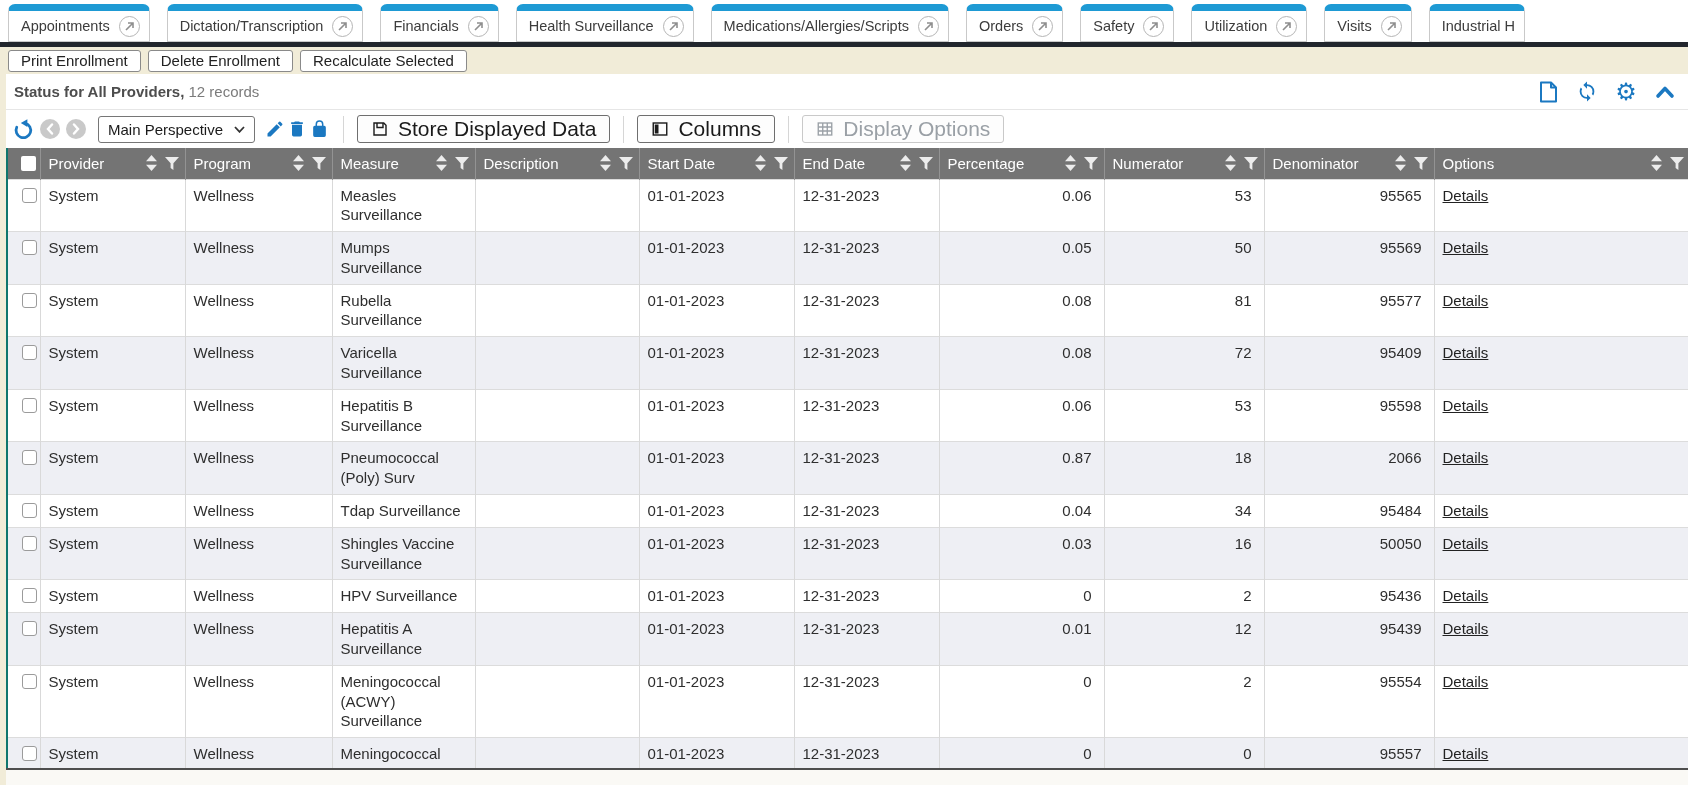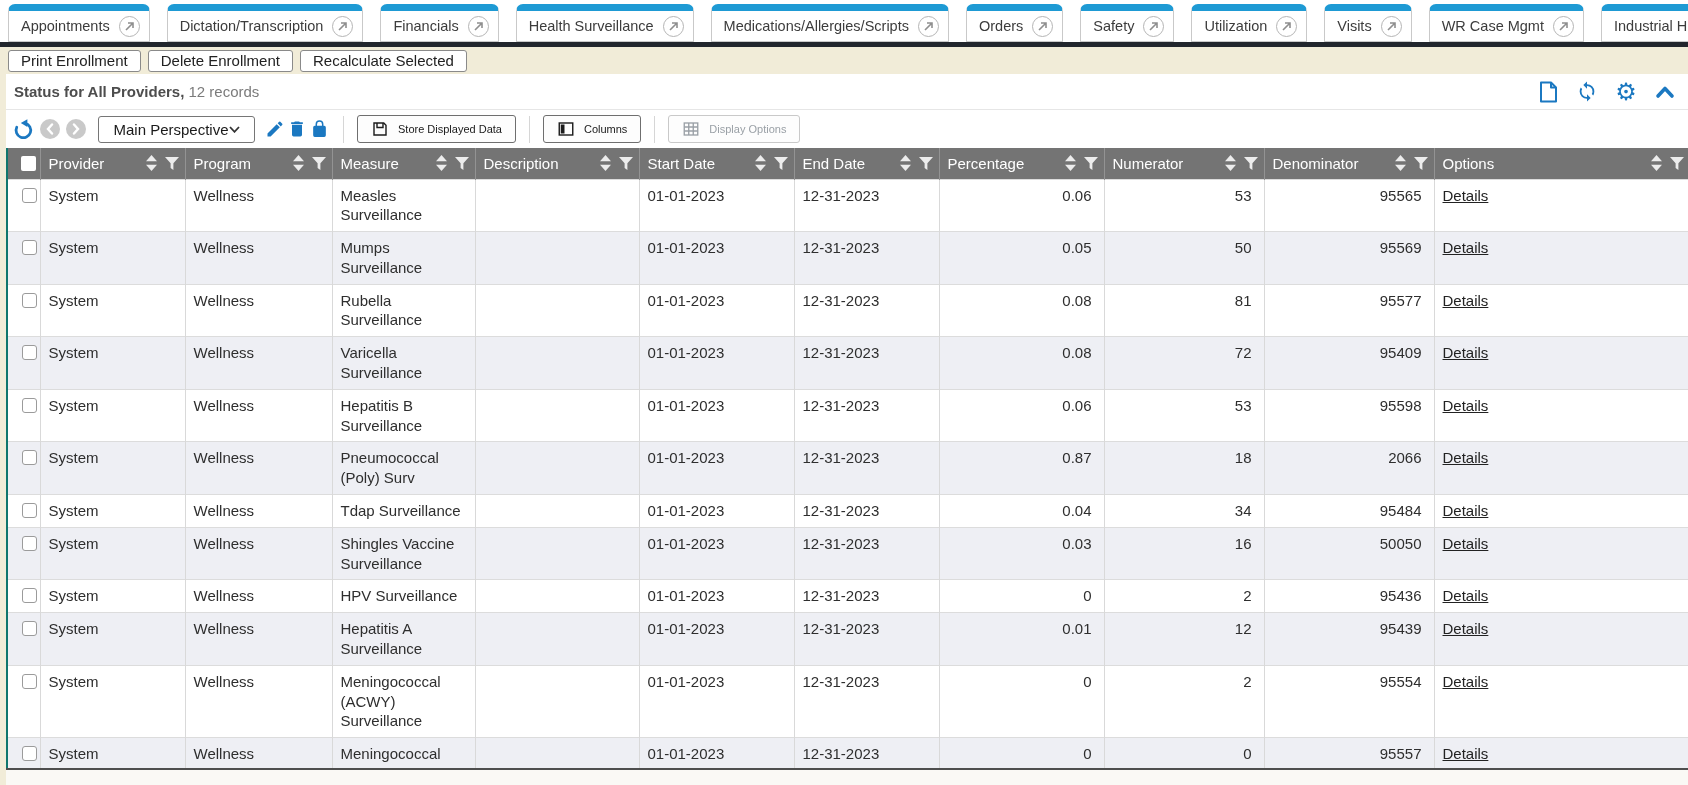--- a/index.html
+++ b/index.html
@@ -33,26 +33,26 @@
   .status-icons { display:flex; align-items:center; gap:17px; }
   .blue-ic { width:22px; height:22px; display:flex; align-items:center; justify-content:center; cursor:pointer; }
   .gear-glyph { font-size:24px; color:#1b78c1; line-height:22px; }
 
   
   .toolrow { height:38px; background:#fff; display:flex; align-items:center; padding-left:12px; }
   .tool-ic { width:22px; height:22px; display:flex; align-items:center; justify-content:center; cursor:pointer; }
   .navcirc { width:20px; height:20px; border-radius:50%; background:#c9c9c9; display:flex;
              align-items:center; justify-content:center; margin-left:6px; cursor:pointer; }
   .persp { margin-left:12px; width:157px; height:27px; border:1px solid #767676; border-radius:3px;
-           background:#fff; display:flex; align-items:center; justify-content:center;
+           background:#fff; display:flex; align-items:center; justify-content:space-between;
            padding:0 9px; font-size:15px; color:#1a1a1a; cursor:pointer; }
   .mini-ic { margin-left:9px; }
   .vsep { width:1px; height:27px; background:#d6d6d6; margin:0 13px; }
   .tool-btn { height:28px; border:1px solid #6f6f6f; border-radius:3px; background:#fdfdfd;
-              display:flex; align-items:center; gap:9px; padding:0 13px; font-size:11px; color:#1a1a1a; cursor:pointer; }
+              display:flex; align-items:center; gap:9px; padding:0 13px; font-size:21px; color:#1a1a1a; cursor:pointer; }
   .tool-btn.disabled { border-color:#c9c9c9; color:#9aa0a6; cursor:default; }
 
   
   .table-wrap { margin-left:6px; width:1682px; height:620px; overflow:hidden; background:#fff;
                 border-left:2px solid #0f766e; }
   table { border-collapse:collapse; table-layout:fixed; width:1682px; }
   thead th { background:#747474; color:#fff; font-weight:normal; font-size:15px; text-align:left;
              height:31px; padding:0 6px 0 8px; border-right:1px solid #939393; cursor:pointer; }
   .th-inner { display:flex; align-items:center; gap:8px; }
   .th-label { flex:1 1 auto; overflow:hidden; white-space:nowrap; }
@@ -149,28 +149,20 @@
 
     <div class="tab">
       <span class="tab-label">Visits</span>
       <span class="tab-open">
         <svg width="13" height="13" viewBox="0 0 13 13">
           <path d="M3 10 L9.5 3.5 M5 3 h5 v5" fill="none" stroke="#8f8f8f" stroke-width="1.6"></path>
         </svg>
       </span>
     </div>
 
-    <div class="tab">
-      <span class="tab-label">WR Case Mgmt</span>
-      <span class="tab-open">
-        <svg width="13" height="13" viewBox="0 0 13 13">
-          <path d="M3 10 L9.5 3.5 M5 3 h5 v5" fill="none" stroke="#8f8f8f" stroke-width="1.6"></path>
-        </svg>
-      </span>
-    </div>
 
     <div class="tab">
       <span class="tab-label">Industrial H</span>
 
     </div>
   </div>
 
   <div class="darkstrip"></div>
 
   <div class="actionrow">

